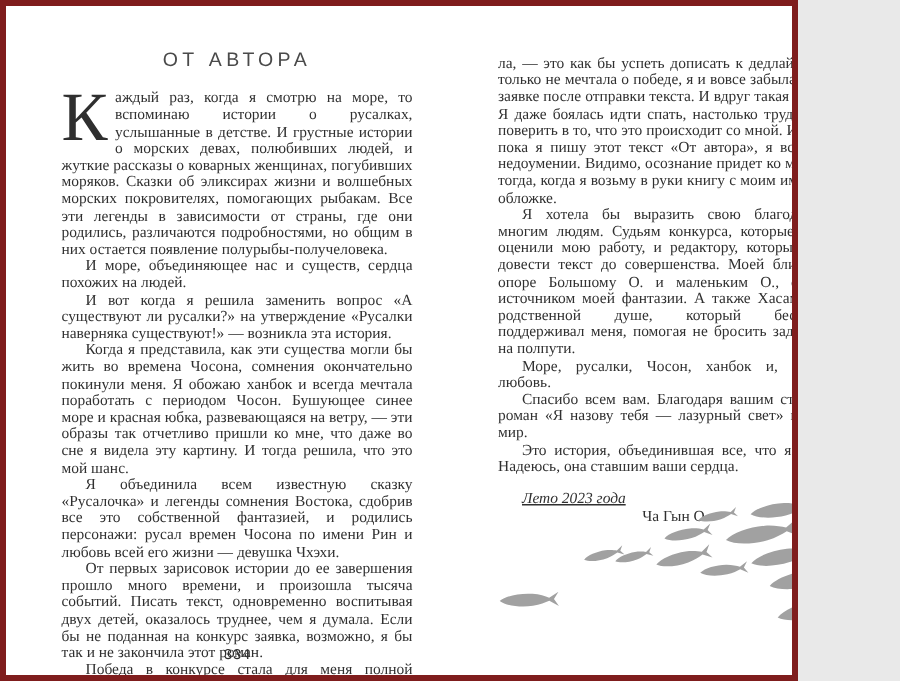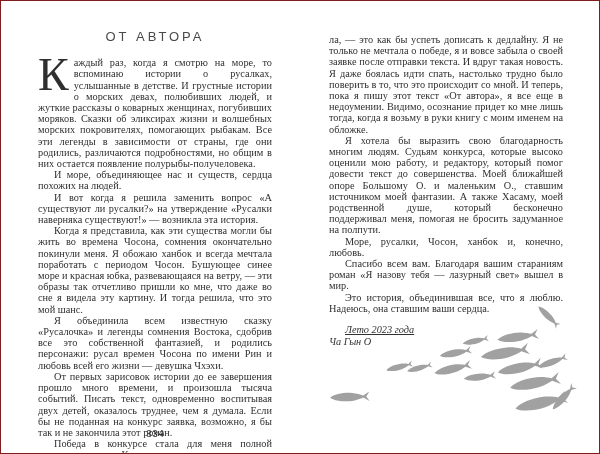--- a/index.html
+++ b/index.html
@@ -3,25 +3,25 @@
 <meta charset="utf-8">
 <style>
   html, body {
     margin: 0;
     padding: 0;
     background: #e9e9e9;
     font-family: "Liberation Serif", serif;
   }
   .spread {
     position: relative;
-    width: 600px;
+    width: 532px;
     height: 454px;
     box-sizing: border-box;
     background: #ffffff;
-    border: 1px solid #7f1d1d;
+    border: 4px solid #7f1d1d;
     overflow: hidden;
   }
   .page {
     position: absolute;
     width: 234px;
   }
   .page-left  { left: 37px;  top: 30px; }
   .page-right { left: 328px; top: 33px; }
 
   .heading {
@@ -55,22 +55,21 @@
   }
 
   .date-line {
     margin: 10px 0 0 0;
     font-style: italic;
     text-indent: 16px;
     text-decoration: underline;
   }
   .signature {
     margin: 1px 0 0 0;
-    font-style: italic;
-    text-align: left;
+    text-align: center;
   }
 
   .page-number {
     position: absolute;
     left: 37px;
     top: 428px;
     width: 234px;
     text-align: center;
     font-family: Liberation Mono, monospace;
     font-size: 10px;

